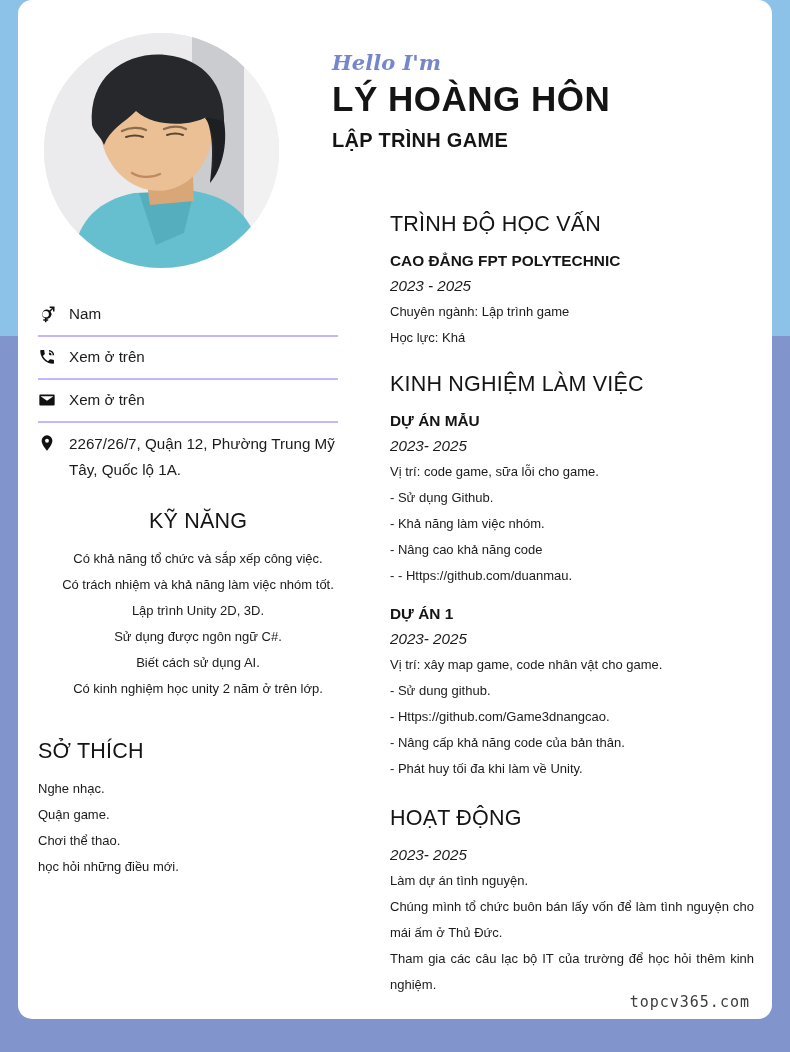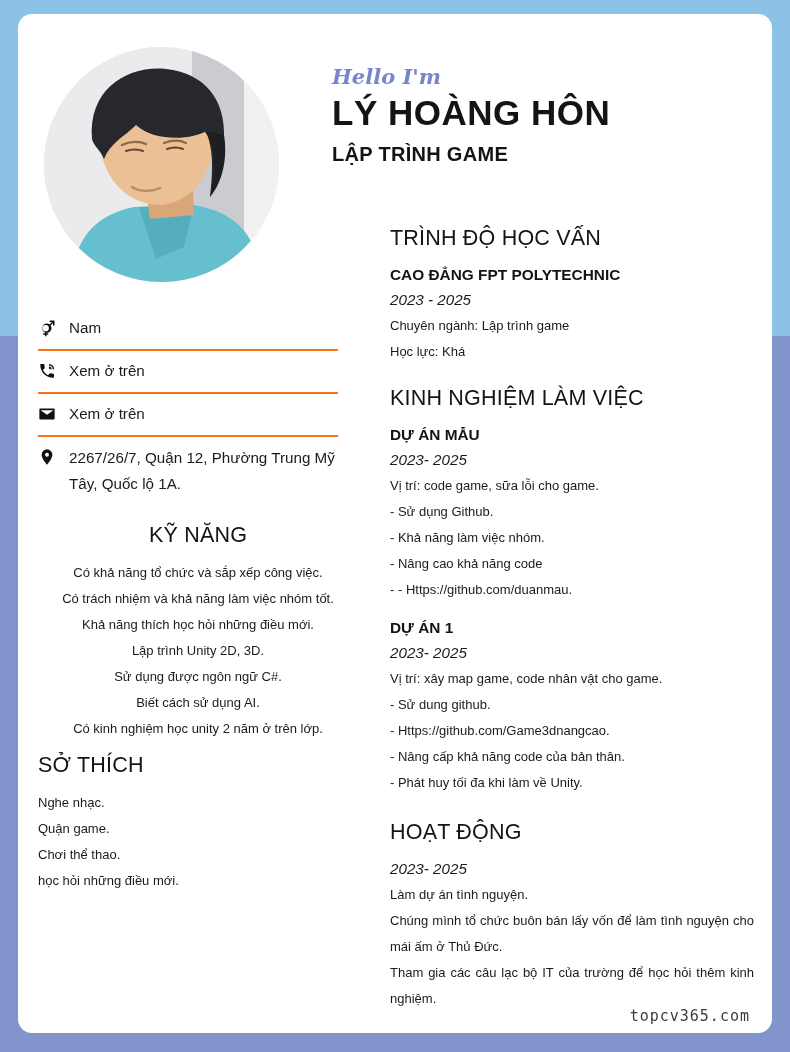--- a/index.html
+++ b/index.html
@@ -2,21 +2,21 @@
 <html><head>
 <meta charset="utf-8">
 <style>
   html,body{margin:0;padding:0;}
   body{
     width:790px;height:1052px;position:relative;overflow:hidden;
     font-family:"Liberation Sans","DejaVu Sans",sans-serif;
     background:linear-gradient(to bottom,#8cc1e8 0,#8cc1e8 336px,#8294cc 336px,#8294cc 100%);
   }
   .page{
-    position:absolute;left:18px;top:14px;width:754px;height:1019px;
+    position:absolute;left:18px;top:0;width:754px;height:1019px;
     background:#ffffff;border-radius:14px;
   }
   
   .photo{
     position:absolute;left:26px;top:33px;width:235px;height:235px;
     border-radius:50%;overflow:hidden;background:#ececee;
   }
   
   .header{position:absolute;left:314px;top:50px;}
   .hello{
@@ -26,21 +26,21 @@
   .name{
     font-size:35px;font-weight:700;color:#141414;margin-top:4px;letter-spacing:.5px;
   }
   .role{
     font-size:20px;font-weight:700;color:#141414;margin-top:10px;letter-spacing:.3px;
   }
   
   .contact{position:absolute;left:20px;top:294px;width:300px;}
   .crow{
     display:flex;align-items:flex-start;gap:13px;
-    padding:8px 0 9px;border-bottom:2px solid #f97316;
+    padding:8px 0 9px;border-bottom:2px solid #c4b5fd;
     font-size:15.2px;color:#1b1b1b;line-height:24px;
   }
   .crow.last{border-bottom:none;line-height:26px;}
   .cicon{flex:0 0 18px;width:18px;height:18px;margin-top:3px;color:#111;}
   .cicon svg{width:18px;height:18px;display:block;}
   
   .section-h{
     font-size:21.5px;font-weight:400;color:#141414;letter-spacing:.2px;margin:0 0 12px;
   }
   .skills{position:absolute;left:20px;top:509px;width:320px;text-align:center;}
@@ -130,21 +130,20 @@
           </svg>
       </span>
       <span>2267/26/7, Quận 12, Phường Trung Mỹ Tây, Quốc lộ 1A.</span>
     </div>
   </div>
 
   <div class="skills">
     <h2 class="section-h">KỸ NĂNG</h2>
     <div class="line">Có khả năng tổ chức và sắp xếp công việc.</div>
     <div class="line">Có trách nhiệm và khả năng làm việc nhóm tốt.</div>
-    <div class="line">Khả năng thích học hỏi những điều mới.</div>
     <div class="line">Lập trình Unity 2D, 3D.</div>
     <div class="line">Sử dụng được ngôn ngữ C#.</div>
     <div class="line">Biết cách sử dụng AI.</div>
     <div class="line">Có kinh nghiệm học unity 2 năm ở trên lớp.</div>
   </div>
 
   <div class="hobbies">
     <h2 class="section-h">SỞ THÍCH</h2>
     <div class="line">Nghe nhạc.</div>
     <div class="line">Quận game.</div>

